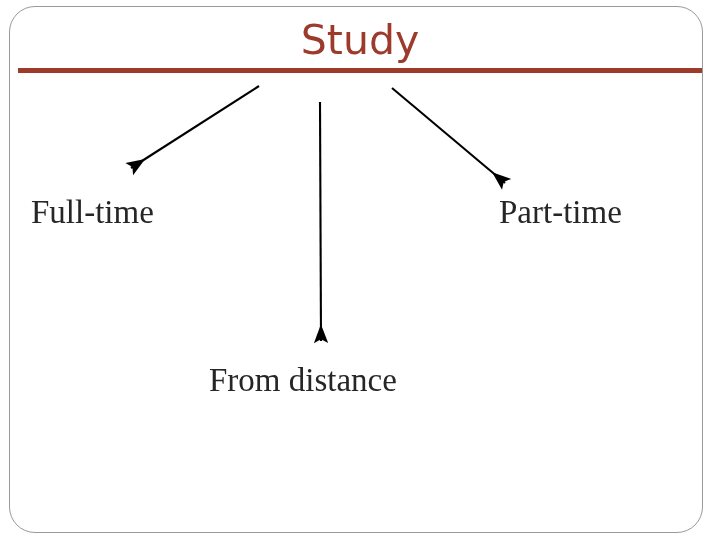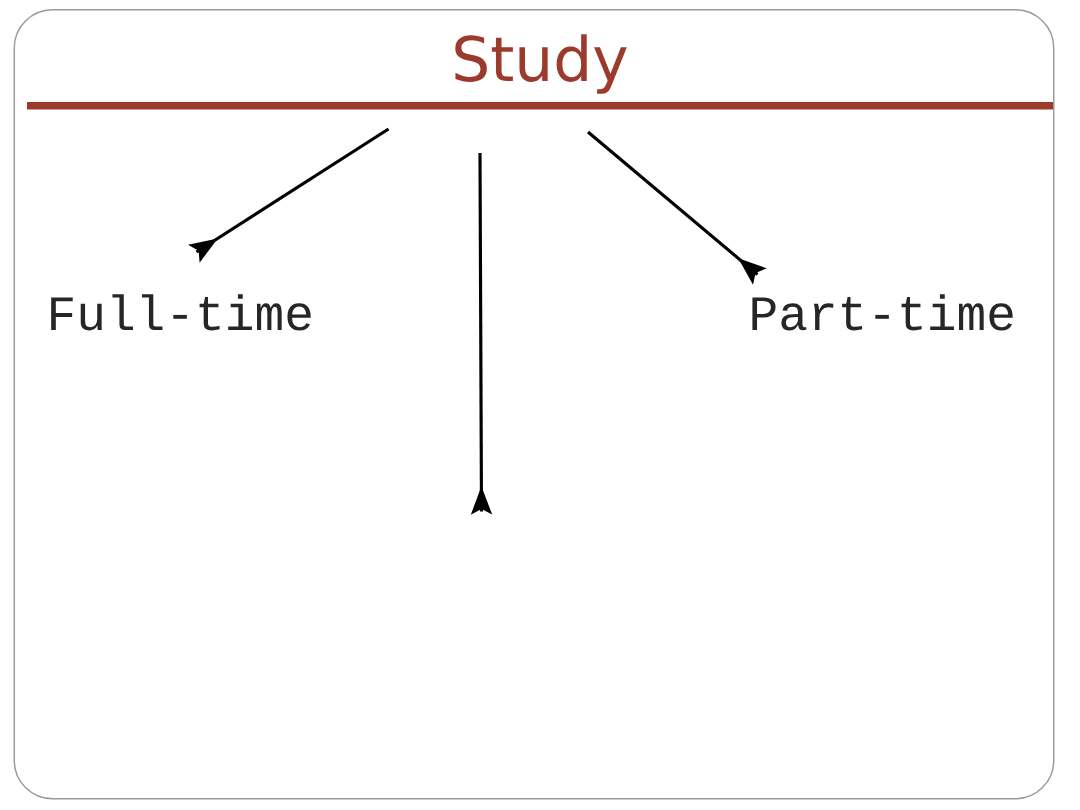--- a/index.html
+++ b/index.html
@@ -62,21 +62,21 @@
     left: 0;
     top: 0;
     width: 720px;
     height: 540px;
     pointer-events: none;
   }
 
   .node-label {
     position: absolute;
     color: #262626;
-    font-family: Liberation Mono, monospace;
+    font-family: Liberation Serif, serif;
     font-size: 33px;
     line-height: 40px;
     white-space: nowrap;
   }
 
   #label-fulltime {
     left: 31px;
     top: 192px;
   }
 
@@ -116,16 +116,17 @@
 
     <line x1="259" y1="86" x2="131" y2="168" stroke="#000000" stroke-width="2.1" marker-end="url(#head-dl)"></line>
 
     <line x1="320" y1="102" x2="321" y2="341" stroke="#000000" stroke-width="2.1" marker-end="url(#head-d)"></line>
 
     <line x1="392" y1="88" x2="505" y2="183" stroke="#000000" stroke-width="2.1" marker-end="url(#head-dr)"></line>
   </svg>
 
   <div class="node-label" id="label-fulltime">Full-time</div>
 
+  <div class="node-label" id="label-fromdistance">From distance</div>
 
   <div class="node-label" id="label-parttime">Part-time</div>
 
 </div>
 
 </body></html>

